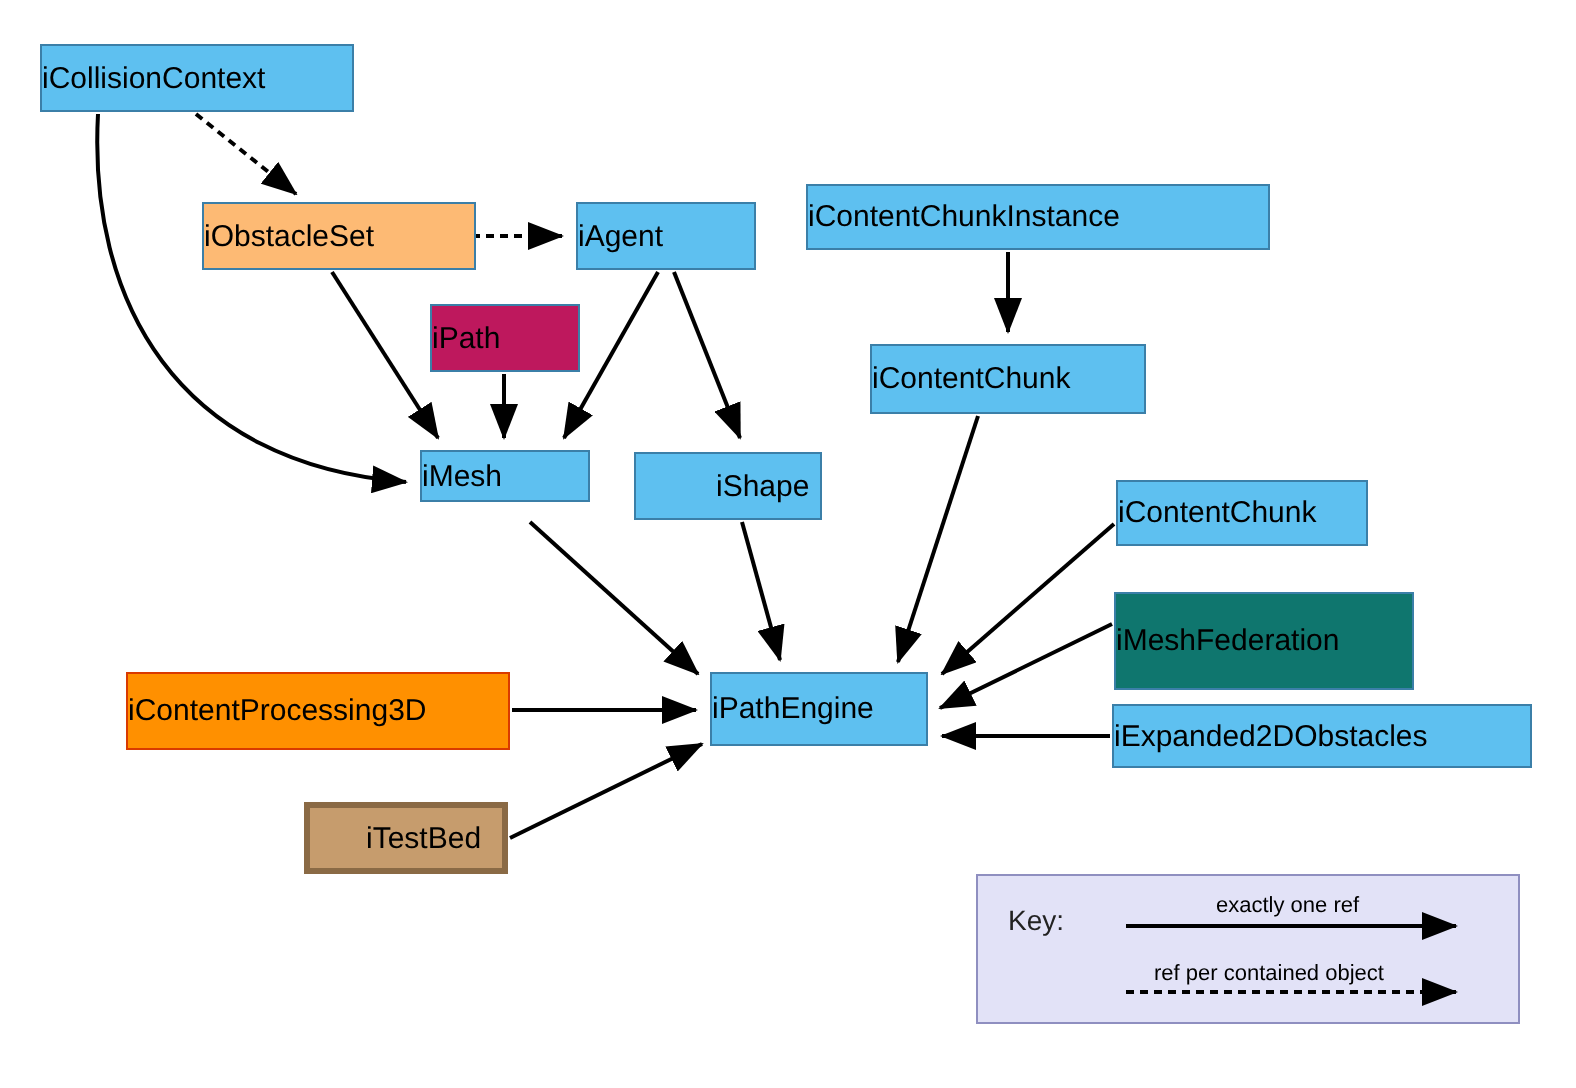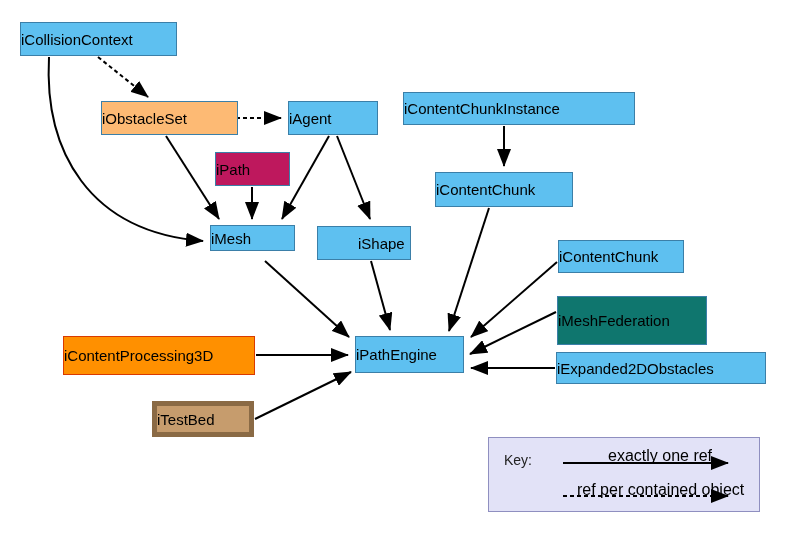--- a/index.html
+++ b/index.html
@@ -38,42 +38,43 @@
     white-space: nowrap;
     background: #5ec0f0;
     border: 1px solid #3b7fa8;
   }
   .node.orange {
     background: #ff9000;
     border: 1px solid #d93a00;
   }
   .node.brown {
     background: #c69c6d;
-    border: 5px solid #b91c1c;
+    border: 3px solid #b91c1c;
+    padding-left: 28px;
   }
   #legend-box {
     position: absolute;
     left: 488px;
     top: 437px;
     width: 272px;
     height: 75px;
     box-sizing: border-box;
     background: #e2e2f7;
     border: 1px solid #8f8fc0;
   }
   #legend-label {
     position: absolute;
     left: 504px;
     top: 452px;
     font-size: 14px;
     color: #222222;
   }
   .legend-text {
     position: absolute;
-    font-size: 16px;
+    font-size: 11px;
     color: #000000;
     white-space: nowrap;
   }
   #legend-text-solid { left: 608px; top: 447px; }
   #legend-text-dashed { left: 577px; top: 481px; }
 </style>
 </head>
 <body>
 
 <div id="diagram">

